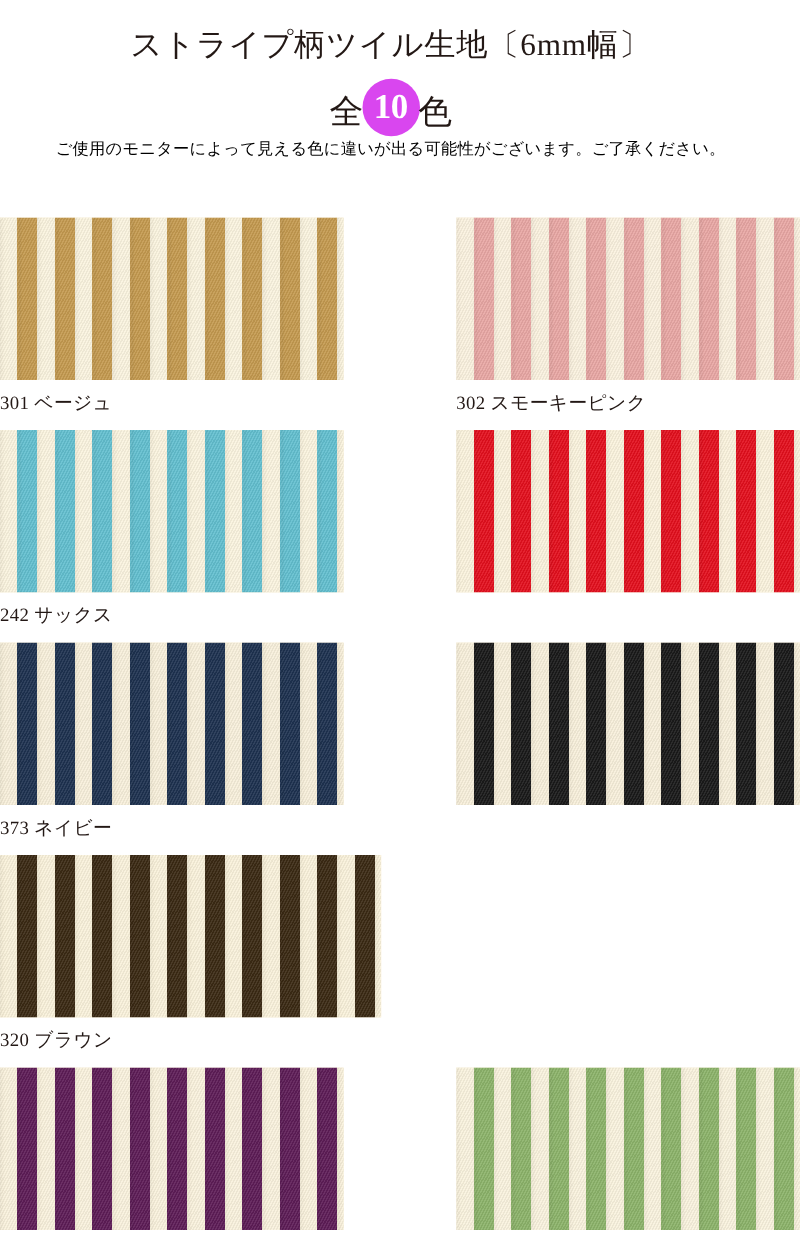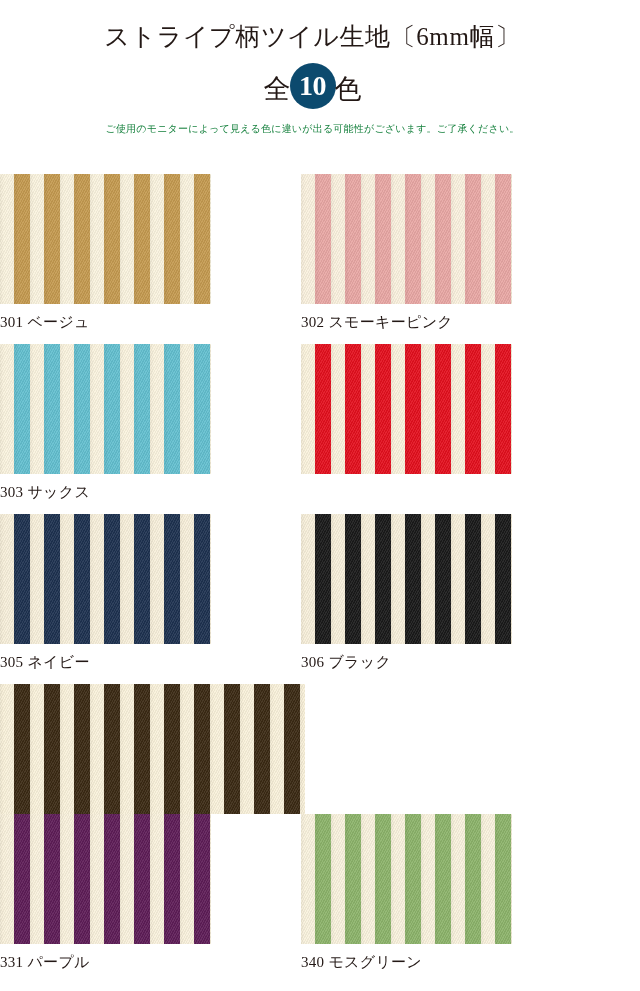--- a/index.html
+++ b/index.html
@@ -41,48 +41,47 @@
   .count-kanji {
     font-size: 27px;
     line-height: 1;
     position: relative;
     top: 3px;
   }
   .count-badge {
     width: 46px;
     height: 46px;
     border-radius: 50%;
-    background: #0c4a6e;
+    background: #d946ef;
     color: #ffffff;
     font-size: 28px;
     font-weight: bold;
     display: inline-flex;
     align-items: center;
     justify-content: center;
     margin: 0 -1px;
     letter-spacing: -0.5px;
   }
   .disclaimer {
-    margin-top: 12px;
-    font-size: 10px;
+    font-size: 13px;
     letter-spacing: 0.2px;
-    color: #15803d;
+    color: #000000;
     white-space: nowrap;
   }
 
   
   .grid {
     position: absolute;
     top: 174px;
     left: 0;
     width: 640px;
   }
   .row {
     display: flex;
-    width: 512px;
+    width: 640px;
     margin-bottom: 0;
     gap: 16px;
   }
   .cell {
     position: relative;
   }
   .cell.left  { width: 305px; margin-right: 30px; }
   .cell.right { width: 305px; padding-left: 44px; }
 
   .swatch {
@@ -173,55 +172,55 @@
         <div class="label">302 スモーキーピンク</div>
       </div>
     </div>
     <div class="row">
       <div class="cell left">
         <div class="swatch">
           <div class="stripe-base" style="background: repeating-linear-gradient(to right, rgb(250, 243, 222) 0px, rgb(250, 243, 222) 14px, rgb(99, 191, 207) 14px, rgb(99, 191, 207) 30px);"></div>
           <div class="sheen"></div>
           <div class="twill"></div>
         </div>
-        <div class="label">303 サックス</div>
+        <div class="label">242 サックス</div>
       </div>
       <div class="cell right">
         <div class="swatch">
           <div class="stripe-base" style="background: repeating-linear-gradient(to right, rgb(250, 242, 220) 0px, rgb(250, 242, 220) 14px, rgb(227, 16, 30) 14px, rgb(227, 16, 30) 30px);"></div>
           <div class="sheen"></div>
           <div class="twill"></div>
         </div>
       </div>
     </div>
     <div class="row">
       <div class="cell left">
         <div class="swatch">
           <div class="stripe-base" style="background: repeating-linear-gradient(to right, rgb(247, 239, 218) 0px, rgb(247, 239, 218) 14px, rgb(30, 50, 80) 14px, rgb(30, 50, 80) 30px);"></div>
           <div class="sheen"></div>
           <div class="twill"></div>
         </div>
-        <div class="label">305 ネイビー</div>
+        <div class="label">373 ネイビー</div>
       </div>
       <div class="cell right">
         <div class="swatch">
           <div class="stripe-base" style="background: repeating-linear-gradient(to right, rgb(247, 239, 218) 0px, rgb(247, 239, 218) 14px, rgb(26, 26, 26) 14px, rgb(26, 26, 26) 30px);"></div>
           <div class="sheen"></div>
           <div class="twill"></div>
         </div>
-        <div class="label">306 ブラック</div>
       </div>
     </div>
     <div class="row">
       <div class="cell left">
         <div class="swatch">
           <div class="stripe-base" style="background: repeating-linear-gradient(to right, rgb(249, 241, 218) 0px, rgb(249, 241, 218) 14px, rgb(59, 42, 20) 14px, rgb(59, 42, 20) 30px);"></div>
           <div class="sheen"></div>
           <div class="twill"></div>
         </div>
+        <div class="label">320 ブラウン</div>
       </div>
     </div>
     <div class="row">
       <div class="cell left">
         <div class="swatch">
           <div class="stripe-base" style="background: repeating-linear-gradient(to right, rgb(249, 241, 220) 0px, rgb(249, 241, 220) 14px, rgb(94, 29, 87) 14px, rgb(94, 29, 87) 30px);"></div>
           <div class="sheen"></div>
           <div class="twill"></div>
         </div>
         <div class="label">331 パープル</div>

